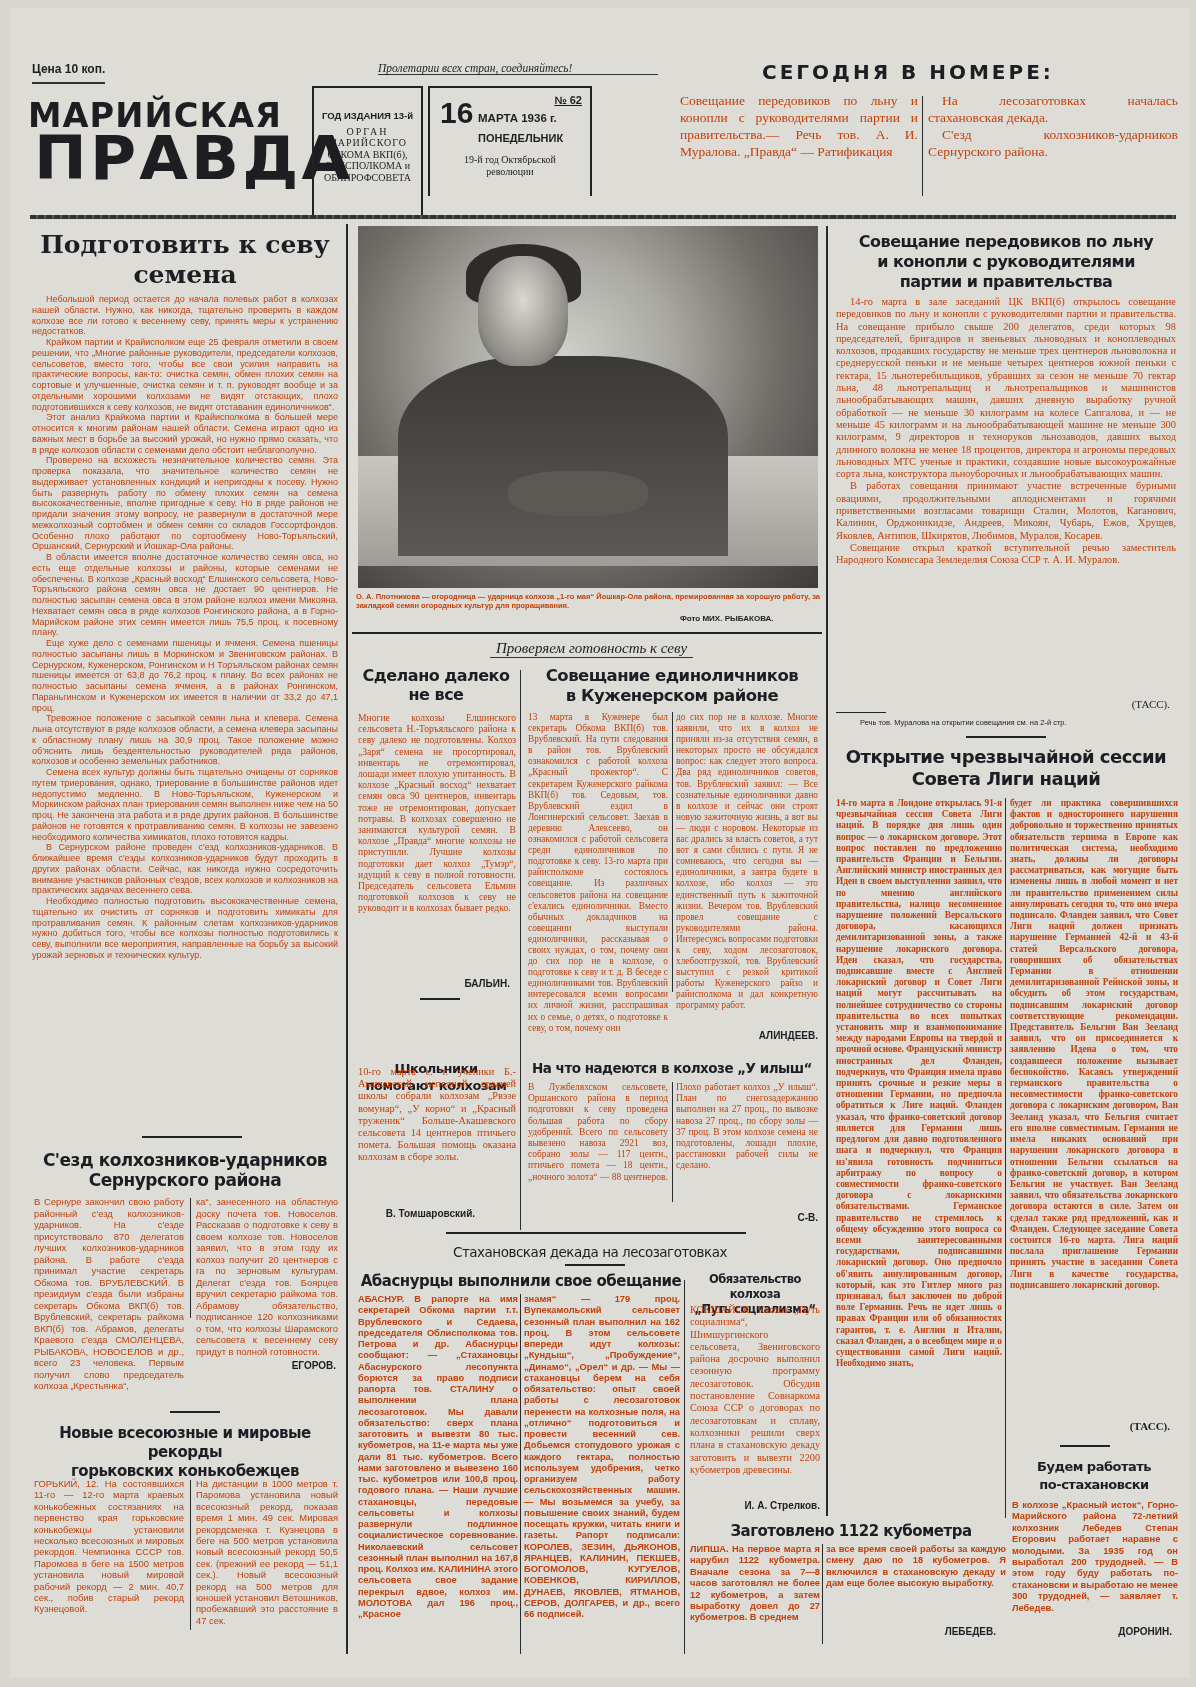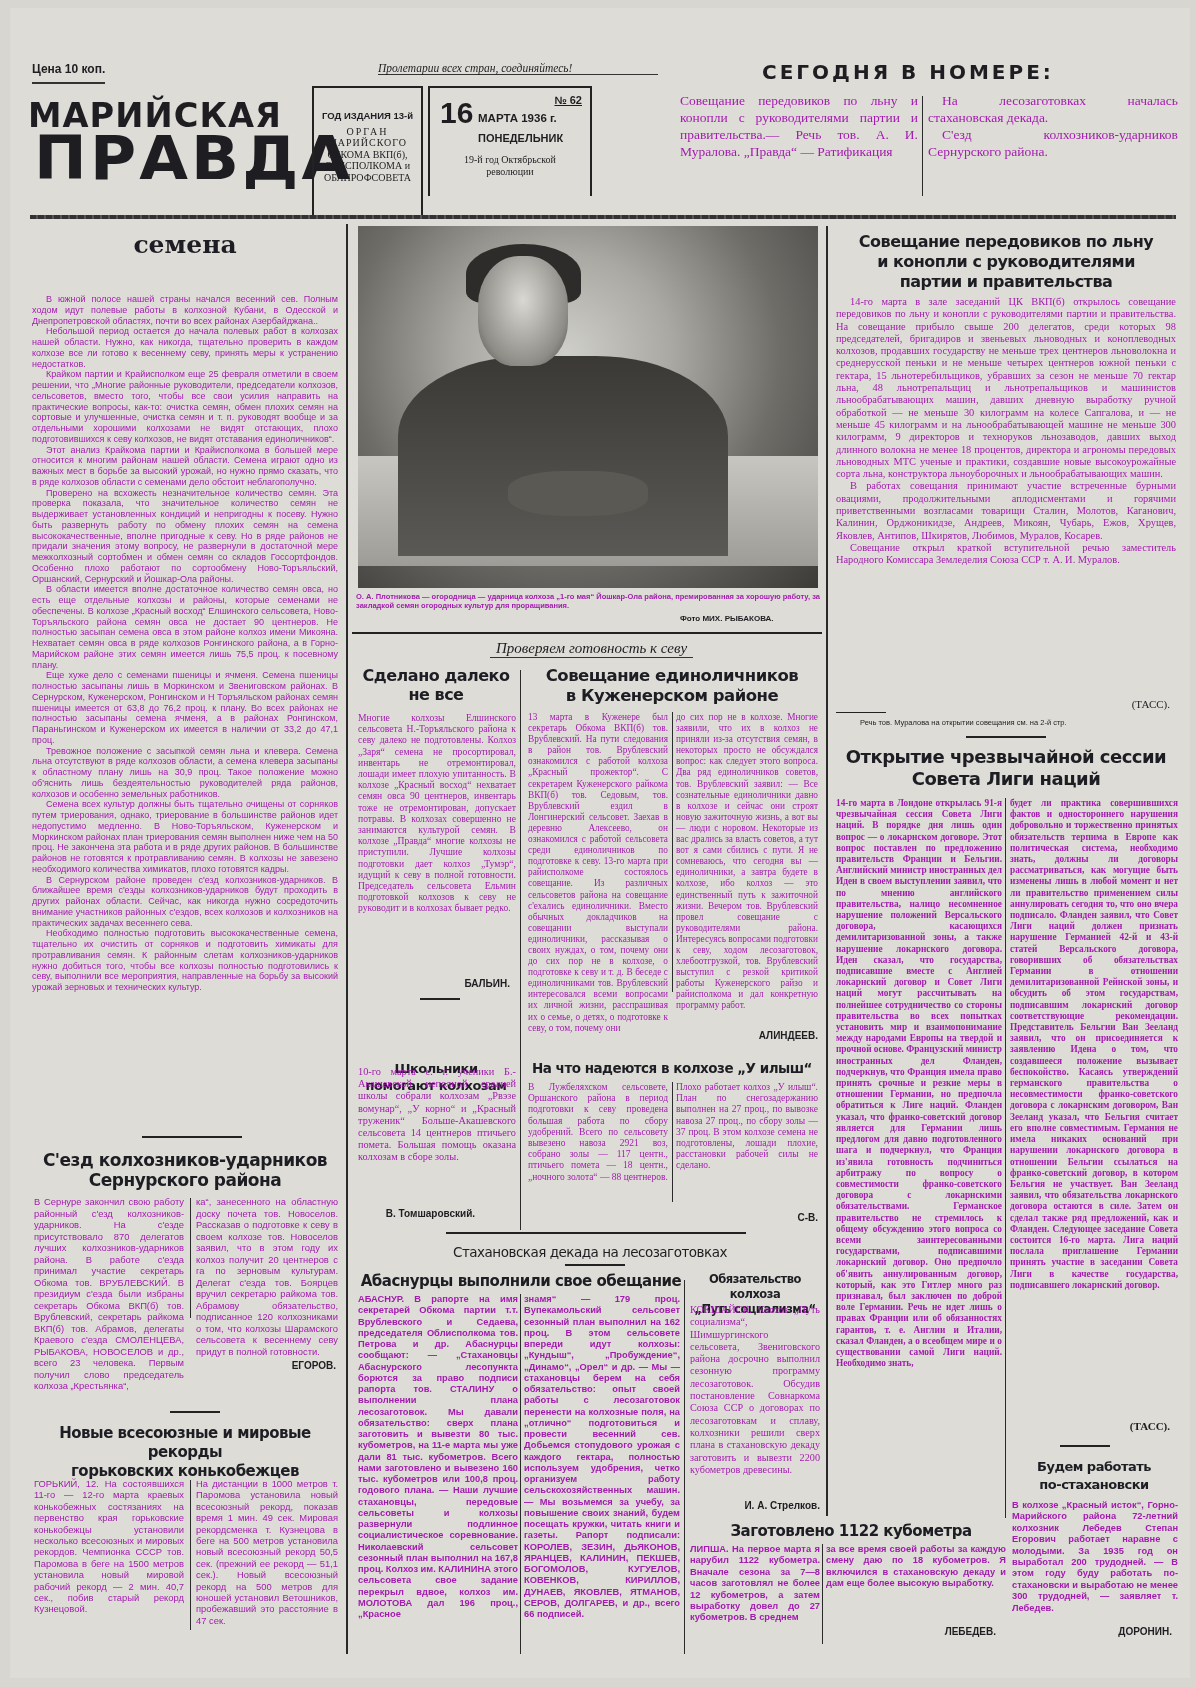--- a/index.html
+++ b/index.html
@@ -1,19 +1,19 @@
 <!DOCTYPE html>
 <html><head>
 <meta charset="utf-8">
 <style>
   html,body{margin:0;padding:0;}
   body{width:1196px;height:1687px;background:#d8d6d0;position:relative;overflow:hidden;font-family:"Liberation Serif",serif;color:#1e1e22;}
   .paper{position:absolute;left:10px;top:8px;width:1180px;height:1670px;background:#dedcd6;}
   .abs{position:absolute;}
-  .txt{font-size:9.6px;line-height:11.6px;text-align:justify;font-family:"Liberation Sans",sans-serif;color:#a21caf;}
+  .txt{font-size:9.6px;line-height:11.6px;text-align:justify;font-family:"Liberation Sans",sans-serif;color:#c2410c;}
   .txt p{margin:0;text-indent:14px;}
   .txt.serif{font-family:"Liberation Serif",serif;font-size:10.4px;line-height:12px;}
   .cond{font-family:"DejaVu Sans",sans-serif;font-weight:bold;letter-spacing:-0.5px;transform-origin:center top;}
   .hl{text-align:center;font-weight:bold;color:#1d1d24;}
   .rule{position:absolute;background:#222;}
   .vrule{position:absolute;width:2px;background:#2a2a2a;}
   .sig{text-align:right;font-weight:bold;font-size:10px;font-family:"Liberation Sans",sans-serif;}
   .photo{position:absolute;background:radial-gradient(ellipse at 45% 35%,#cfcfc9 0%,#a9a8a2 30%,#6e6d68 60%,#3c3b38 100%);overflow:hidden;}
   .photo .face{position:absolute;left:120px;top:30px;width:90px;height:110px;border-radius:45% 45% 40% 40%;background:radial-gradient(ellipse at 50% 40%,#d9d8d2,#8d8c86 70%,#4a4946);}
   .photo .hair{position:absolute;left:108px;top:18px;width:115px;height:60px;border-radius:50% 50% 20% 20%;background:#2d2c2a;}
@@ -55,24 +55,24 @@
 <div class="abs txt serif" style="left:680px;top:92px;width:238px;font-size:13.5px;line-height:17px;">Совещание передовиков по льну и конопли с руководителями партии и правительства.— Речь тов. А. И. Муралова. „Правда“ — Ратификация</div>
 <div class="vrule" style="left:922px;top:96px;height:100px;width:1px;"></div>
 <div class="abs txt serif" style="left:928px;top:92px;width:250px;font-size:13.5px;line-height:17px;">
   <p>На лесозаготовках началась стахановская декада.</p>
   <p>С'езд колхозников-ударников Сернурского района.</p>
 </div>
 
 <div class="rule" style="left:30px;top:215px;width:1146px;height:4px;background:repeating-linear-gradient(90deg,#333 0 6px,#555 6px 8px);"></div>
 
 <div class="abs hl" style="left:30px;top:230px;width:310px;font-family:'DejaVu Serif',serif;font-size:25px;line-height:30px;">
+  <div>Подготовить к севу</div>
   <div>семена</div>
 </div>
 <div class="abs txt" style="left:32px;top:294px;width:306px;font-size:9px;line-height:10.75px;">
-  <p>В южной полосе нашей страны начался весенний сев. Полным ходом идут полевые работы в колхозной Кубани, в Одесской и Днепропетровской областях, почти во всех районах Азербайджана..</p>
   <p>Небольшой период остается до начала полевых работ в колхозах нашей области. Нужно, как никогда, тщательно проверить в каждом колхозе все ли готово к весеннему севу, принять меры к устранению недостатков.</p>
   <p>Крайком партии и Крайисполком еще 25 февраля отметили в своем решении, что „Многие районные руководители, председатели колхозов, сельсоветов, вместо того, чтобы все свои усилия направить на практические вопросы, как-то: очистка семян, обмен плохих семян на сортовые и улучшенные, очистка семян и т. п. руководят вообще и за отдельными хорошими колхозами не видят отстающих, плохо подготовившихся к севу колхозов, не видят отставания единоличников“.</p>
   <p>Этот анализ Крайкома партии и Крайисполкома в большей мере относится к многим районам нашей области. Семена играют одно из важных мест в борьбе за высокий урожай, но нужно прямо сказать, что в ряде колхозов области с семенами дело обстоит неблагополучно.</p>
   <p>Проверено на всхожесть незначительное количество семян. Эта проверка показала, что значительное количество семян не выдерживает установленных кондиций и непригодны к посеву. Нужно быть развернуть работу по обмену плохих семян на семена высококачественные, вполне пригодные к севу. Но в ряде районов не придали значения этому вопросу, не развернули в достаточной мере межколхозный сортобмен и обмен семян со складов Госсортфондов. Особенно плохо работают по сортообмену Ново-Торъяльский, Оршанский, Сернурский и Йошкар-Ола районы.</p>
   <p>В области имеется вполне достаточное количество семян овса, но есть еще отдельные колхозы и районы, которые семенами не обеспечены. В колхозе „Красный восход“ Елшинского сельсовета, Ново-Торъяльского района семян овса не достает 90 центнеров. Не полностью засыпан семена овса в этом районе колхоз имени Микояна. Нехватает семян овса в ряде колхозов Ронгинского района, а в Горно-Марийском районе этих семян имеется лишь 75,5 проц. к посевному плану.</p>
   <p>Еще хуже дело с семенами пшеницы и ячменя. Семена пшеницы полностью засыпаны лишь в Моркинском и Звениговском районах. В Сернурском, Куженерском, Ронгинском и Н Торъяльском районах семян пшеницы имеется от 63,8 до 76,2 проц. к плану. Во всех районах не полностью засыпаны семена ячменя, а в районах Ронгинском, Параньгинском и Куженерском их имеется в наличии от 33,2 до 47,1 проц.</p>
   <p>Тревожное положение с засыпкой семян льна и клевера. Семена льна отсутствуют в ряде колхозов области, а семена клевера засыпаны к областному плану лишь на 30,9 проц. Такое положение можно об'яснить лишь бездеятельностью руководителей ряда районов, колхозов и особенно земельных работников.</p>
   <p>Семена всех культур должны быть тщательно очищены от сорняков путем триерования, однако, триерование в большинстве районов идет недопустимо медленно. В Ново-Торъяльском, Куженерском и Моркинском районах план триерования семян выполнен ниже чем на 50 проц. Не закончена эта работа и в ряде других районов. В большинстве районов не готовятся к протравливанию семян. В колхозы не завезено необходимого количества химикатов, плохо готовятся кадры.</p>
   <p>В Сернурском районе проведен с'езд колхозников-ударников. В ближайшее время с'езды колхозников-ударников будут проходить в других районах области. Сейчас, как никогда нужно сосредоточить внимание участников районных с'ездов, всех колхозов и колхозников на практических задачах весеннего сева.</p>
   <p>Необходимо полностью подготовить высококачественные семена, тщательно их очистить от сорняков и подготовить химикаты для протравливания семян. К районным слетам колхозников-ударников нужно добиться того, чтобы все колхозы полностью подготовились к севу, выполнили все мероприятия, направленные на борьбу за высокий урожай зерновых и технических культур.</p>

